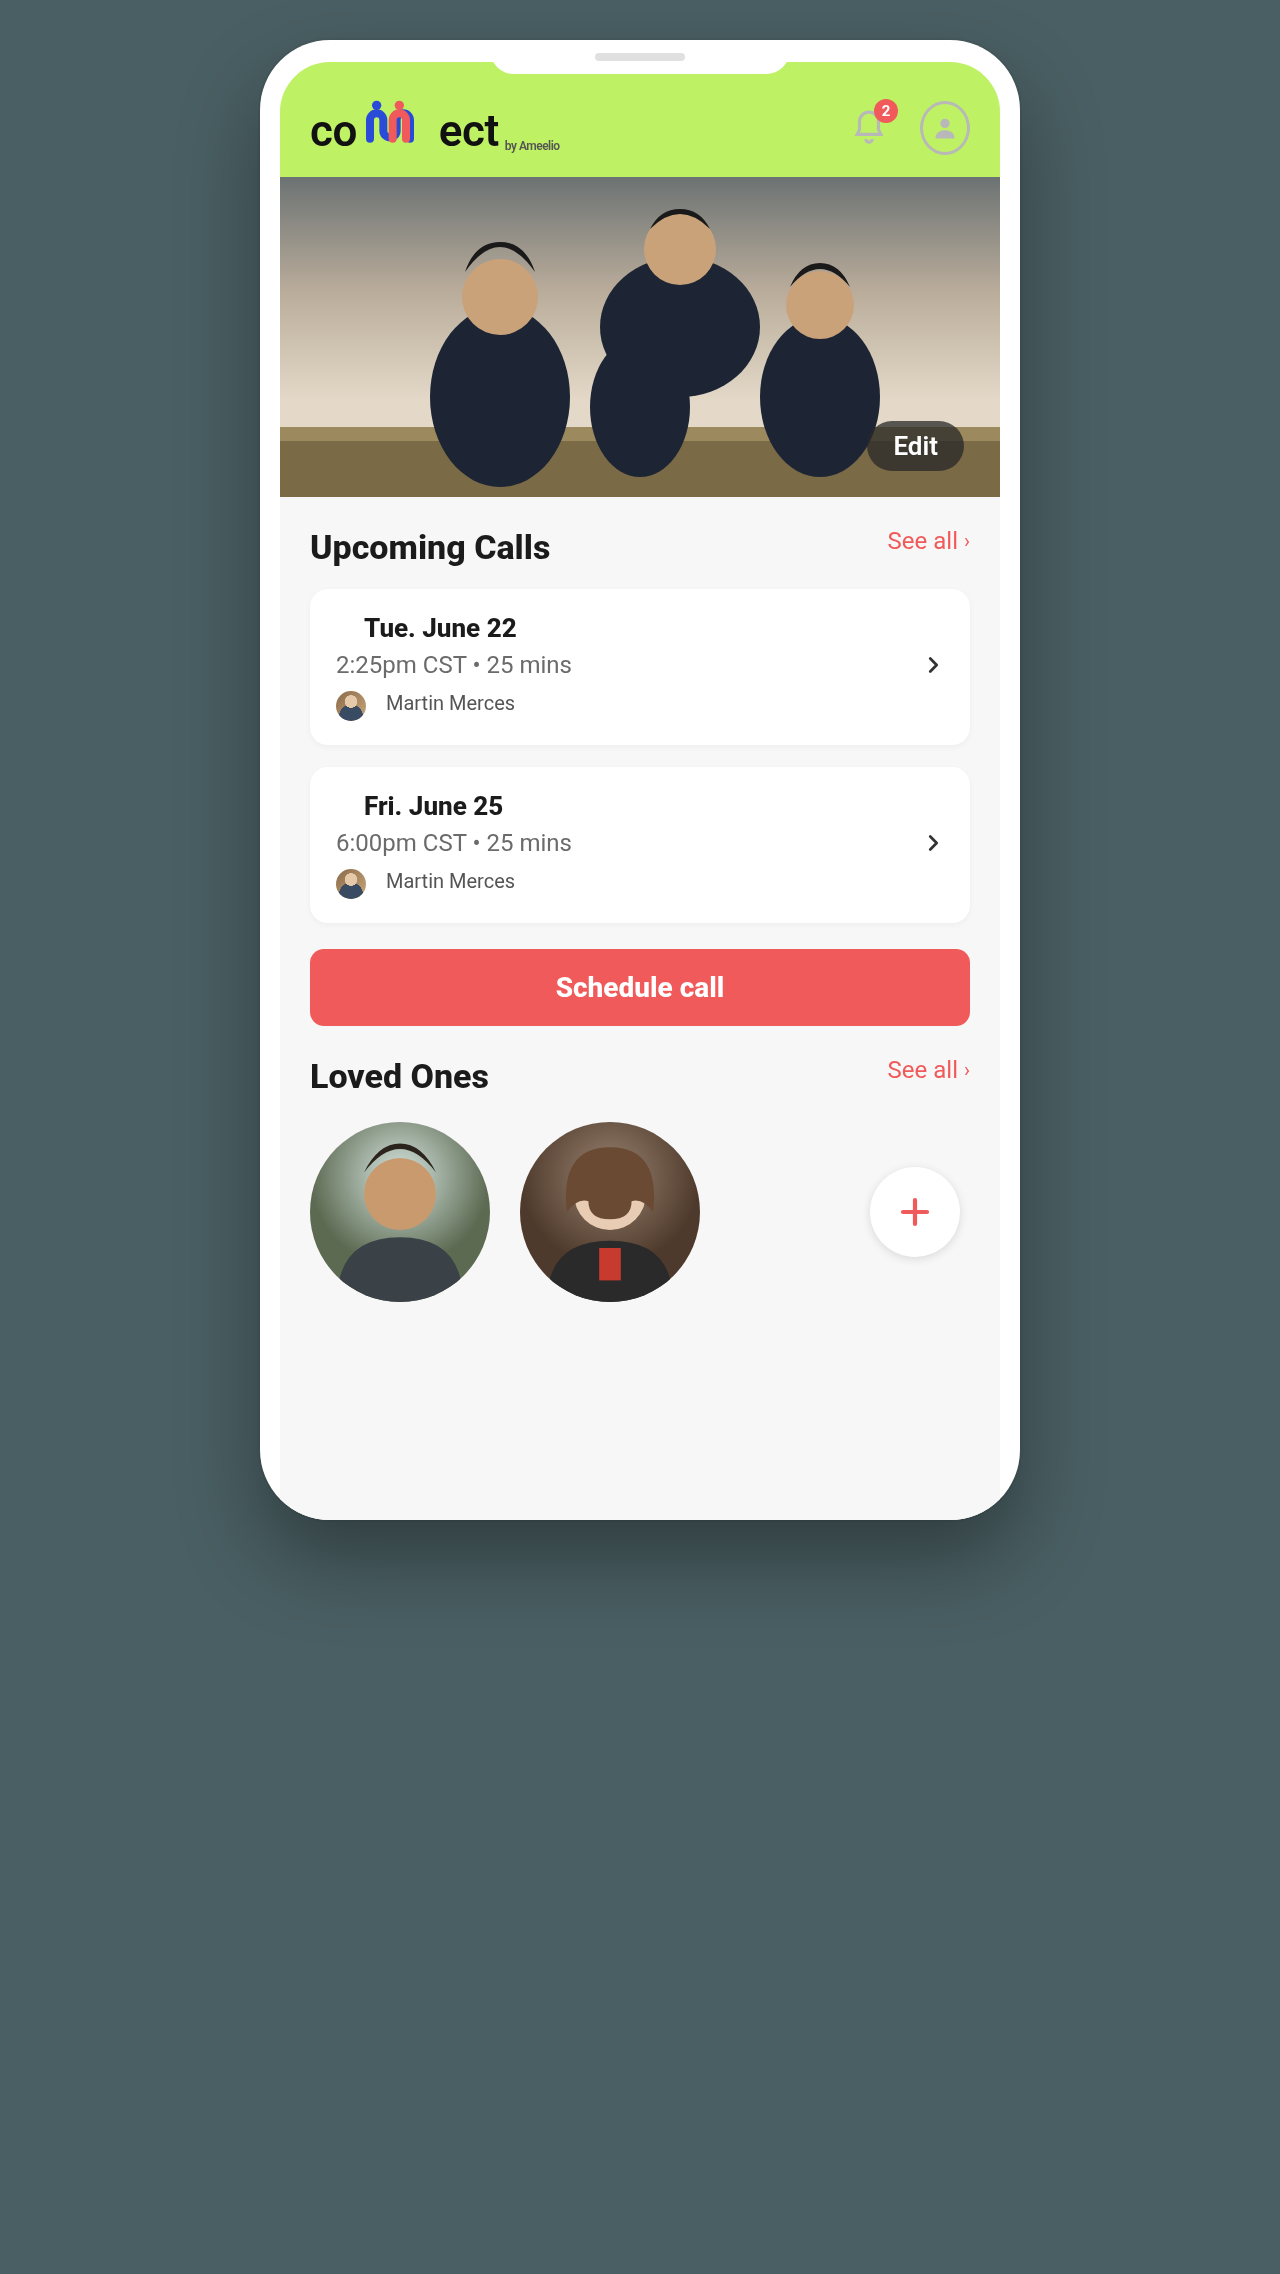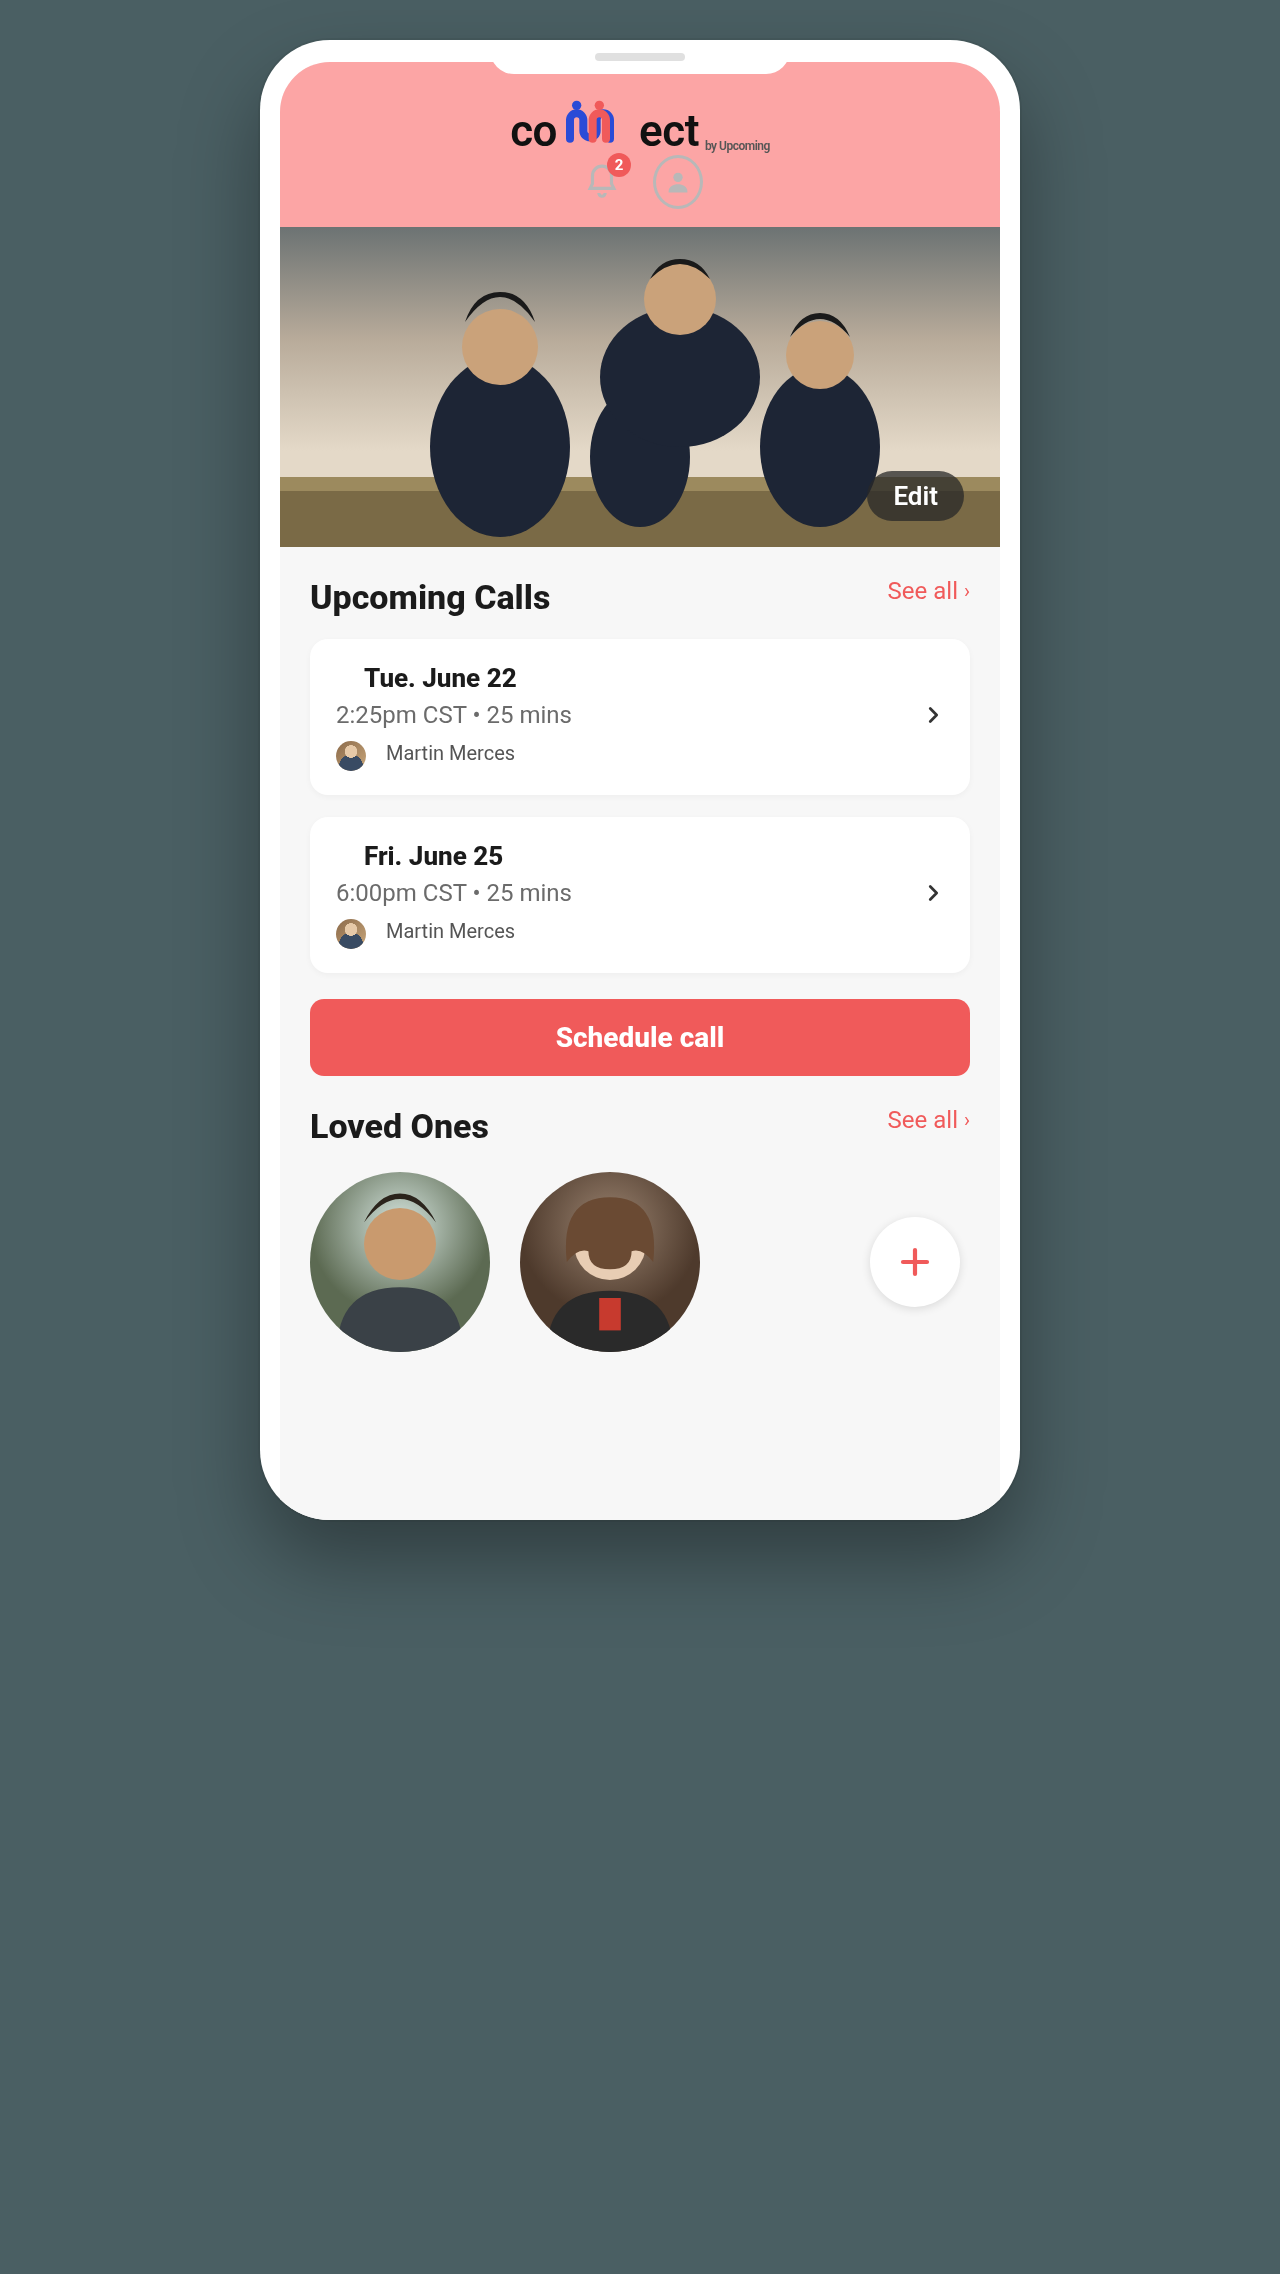--- a/index.html
+++ b/index.html
@@ -30,23 +30,22 @@
     width:300px;height:34px;background:#fff;border-radius:0 0 24px 24px;
     display:flex;align-items:center;justify-content:center;
   }
   .speaker{width:90px;height:8px;background:#e0e0e0;border-radius:4px;}
   .screen{
     background:var(--bg);border-radius:50px 50px 0 0;overflow:hidden;
     height:100%;
   }
   
   .appbar{
-    background:#fca5a5;display:flex;align-items:center;justify-content:space-between;
+    background:#bef264;display:flex;align-items:center;justify-content:space-between;
     padding:36px 30px 20px 30px;
-    flex-direction:column;
   }
   .logo{display:flex;align-items:baseline;font-weight:600;font-size:44px;color:#111;letter-spacing:-0.5px;}
   .logo .mark{position:relative;display:inline-block;margin:0 1px;}
   .logo .mark svg{vertical-align:baseline;}
   .logo .sub{font-size:12px;color:#555;margin-left:6px;align-self:flex-end;position:relative;top:-4px;}
   .appbar-icons{display:flex;align-items:center;gap:26px;}
   .icon-btn{position:relative;width:50px;height:50px;border-radius:50%;display:flex;align-items:center;justify-content:center;cursor:pointer;}
   .icon-btn svg{width:38px;height:38px;}
   .badge{
     position:absolute;top:-4px;right:-4px;min-width:24px;height:24px;border-radius:12px;background:var(--accent);
@@ -110,21 +109,21 @@
         <span>co</span>
         <span class="mark">
           <svg viewBox="0 0 120 70" width="80" height="48">
             <circle cx="28" cy="10" r="7" fill="#2a4bd7"></circle>
             <circle cx="62" cy="10" r="7" fill="#f05a5a"></circle>
             <path d="M18 60 V32 a10 10 0 0 1 20 0 V48 a10 10 0 0 0 20 0 V32 a10 10 0 0 1 20 0 V60" fill="none" stroke="#2a4bd7" stroke-width="12" stroke-linecap="round"></path>
             <path d="M52 60 V32 a10 10 0 0 1 20 0 V60" fill="none" stroke="#f05a5a" stroke-width="12" stroke-linecap="round"></path>
           </svg>
         </span>
         <span>ect</span>
-        <span class="sub">by Upcoming</span>
+        <span class="sub">by Ameelio</span>
       </div>
       <div class="appbar-icons">
         <div class="icon-btn">
           <svg viewBox="0 0 24 24" fill="none" stroke="#b8b8b8" stroke-width="2">
             <path d="M6 8a6 6 0 1 1 12 0v5l1.5 3h-15L6 13z"></path>
               <path d="M10 19a2 2 0 0 0 4 0"></path>
           </svg>
           <span class="badge">2</span>
         </div>
         <div class="icon-btn">

